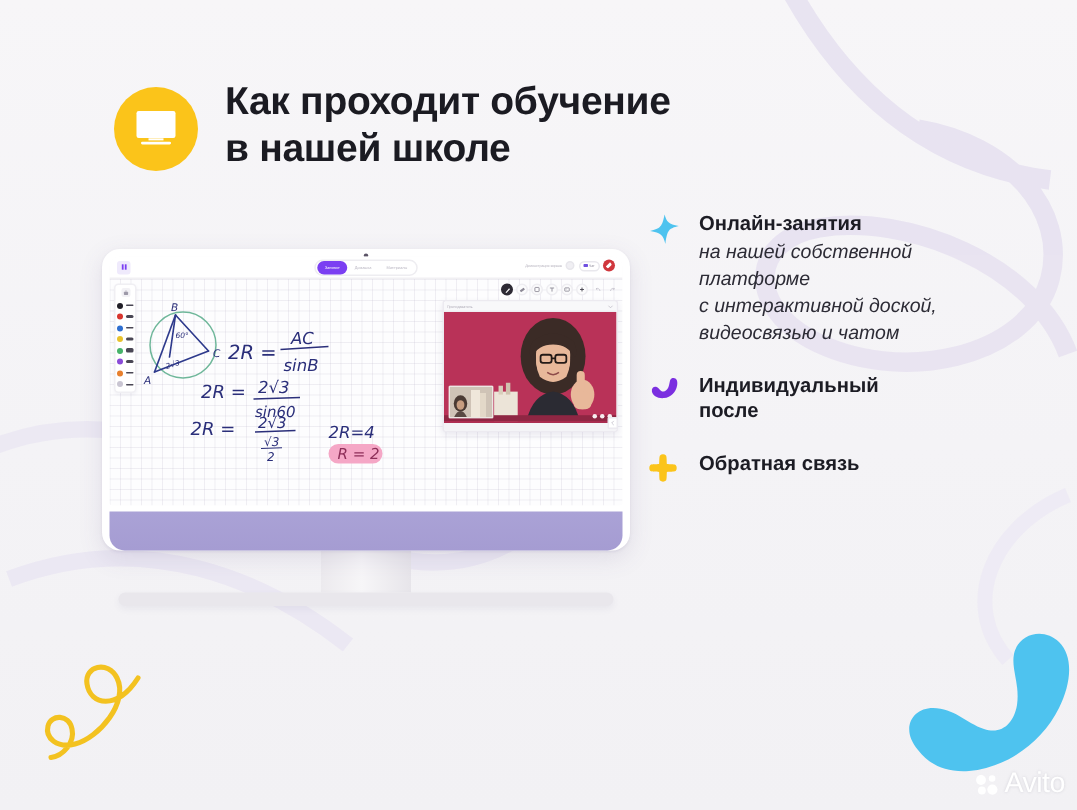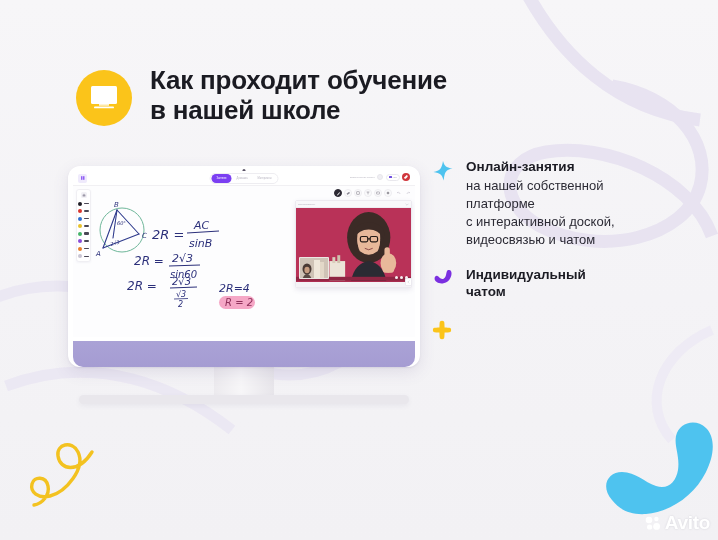--- a/index.html
+++ b/index.html
@@ -15,21 +15,21 @@
     background: linear-gradient(180deg,#f7f6f8 0%,#f4f3f6 55%,#f2f1f4 100%);
     overflow: hidden;
   }
 
   
   .bg-svg { position: absolute; inset: 0; width: 718px; height: 540px; }
 
   
   .header {
     position: absolute; left: 76px; top: 52px;
-    display: flex; align-items: flex-end; gap: 18px; margin-top: 12px;
+    display: flex; align-items: center; gap: 18px;
   }
   .badge-icon {
     width: 56px; height: 56px; border-radius: 50%;
     background: #fbc41a;
     display: flex; align-items: center; justify-content: center;
     flex: 0 0 auto;
     margin-top: 6px;
   }
   .badge-icon svg { display: block; }
   .title {
@@ -201,44 +201,45 @@
   .video-foot { height: 5px; background: #f4f3f6; }
   .side-tab {
     position: absolute; right: 3px; top: 92px;
     width: 7px; height: 8px; background: #fff;
     border: .5px solid #eceaf0; border-radius: 1px;
     display:flex;align-items:center;justify-content:center;
   }
 
   
   .bullets {
-    position: absolute; left: 432px; top: 159px; width: 278px;
+    position: absolute; left: 432px; top: 141px; width: 278px;
   }
   .bullet { display: flex; gap: 10px; margin-bottom: 18px; }
   .bullet:last-child { margin-bottom: 0; }
   .b-icon { width: 24px; flex: 0 0 24px; padding-top: 1px; }
   .b-icon svg { display: block; }
   .b-text { flex: 1 1 auto; }
   .b-title {
     font-size: 13.5px; font-weight: bold; color: #1c1c24;
     line-height: 1.25; white-space: pre-line; margin-bottom: 1px;
   }
   .b-body {
     font-size: 13px; color: #2c2b35; line-height: 1.38;
     white-space: pre-line;
+    font-style: italic;
   }
 
   
   .avito {
     position: absolute; right: 8px; bottom: 8px;
     display: flex; align-items: center; gap: 4px;
   }
   .avito-logo { position: relative; width: 16px; height: 16px; }
   .avito-word {
-    font-size: 19px; font-weight: bold; color: #ffffff;
+    font-size: 19px; font-weight: normal; color: #ffffff;
     letter-spacing: -0.3px; line-height: 1;
     text-shadow: 0 0 2px rgba(120,120,140,.25);
   }
 </style>
 </head>
 <body>
 
 <div class="page">
 
   <svg class="bg-svg" viewBox="0 0 718 540" aria-hidden="true">
@@ -526,31 +527,32 @@
     </div>
 
     <div class="bullet">
       <div class="b-icon">
         <svg width="22" height="22" viewBox="0 0 22 22">
           <path d="M17 2 C19 2 20 4 19.4 7 C18.6 11.4 15.4 15 10.6 15.4 C6.4 15.8 3 13.6 2.6 11 C2.3 9 3.6 7.6 5.4 7.9 C7 8.2 7.4 9.8 8.8 10.6 C10.6 11.7 12.6 10.6 13.6 8.2 C14.3 6.4 14.4 4.4 14.8 3.4 C15.2 2.4 16 2 17 2 Z" fill="#7b2fe0"></path>
         </svg>
       </div>
       <div class="b-text">
         <div class="b-title">Индивидуальный
-чатом</div>
+после</div>
       </div>
     </div>
 
     <div class="bullet">
       <div class="b-icon">
         <svg width="20" height="20" viewBox="0 0 20 20">
           <path d="M8 1.6 C9 .6 11 .6 12 1.6 C12.6 2.6 12.4 5.6 12.6 7.4 C14.4 7.6 17.4 7.4 18.4 8 C19.4 9 19.4 11 18.4 12 C17.4 12.6 14.4 12.4 12.6 12.6 C12.4 14.4 12.6 17.4 12 18.4 C11 19.4 9 19.4 8 18.4 C7.4 17.4 7.6 14.4 7.4 12.6 C5.6 12.4 2.6 12.6 1.6 12 C.6 11 .6 9 1.6 8 C2.6 7.4 5.6 7.6 7.4 7.4 C7.6 5.6 7.4 2.6 8 1.6 Z" fill="#fbc41a"></path>
         </svg>
       </div>
       <div class="b-text">
+        <div class="b-title">Обратная связь</div>
       </div>
     </div>
 
   </div>
 
   <div class="avito">
     <div class="avito-logo">
       <svg width="16" height="16" viewBox="0 0 16 16">
         <circle cx="4" cy="5" r="3.3" fill="#ffffff"></circle>
         <circle cx="11.4" cy="4" r="2.2" fill="#ffffff"></circle>

